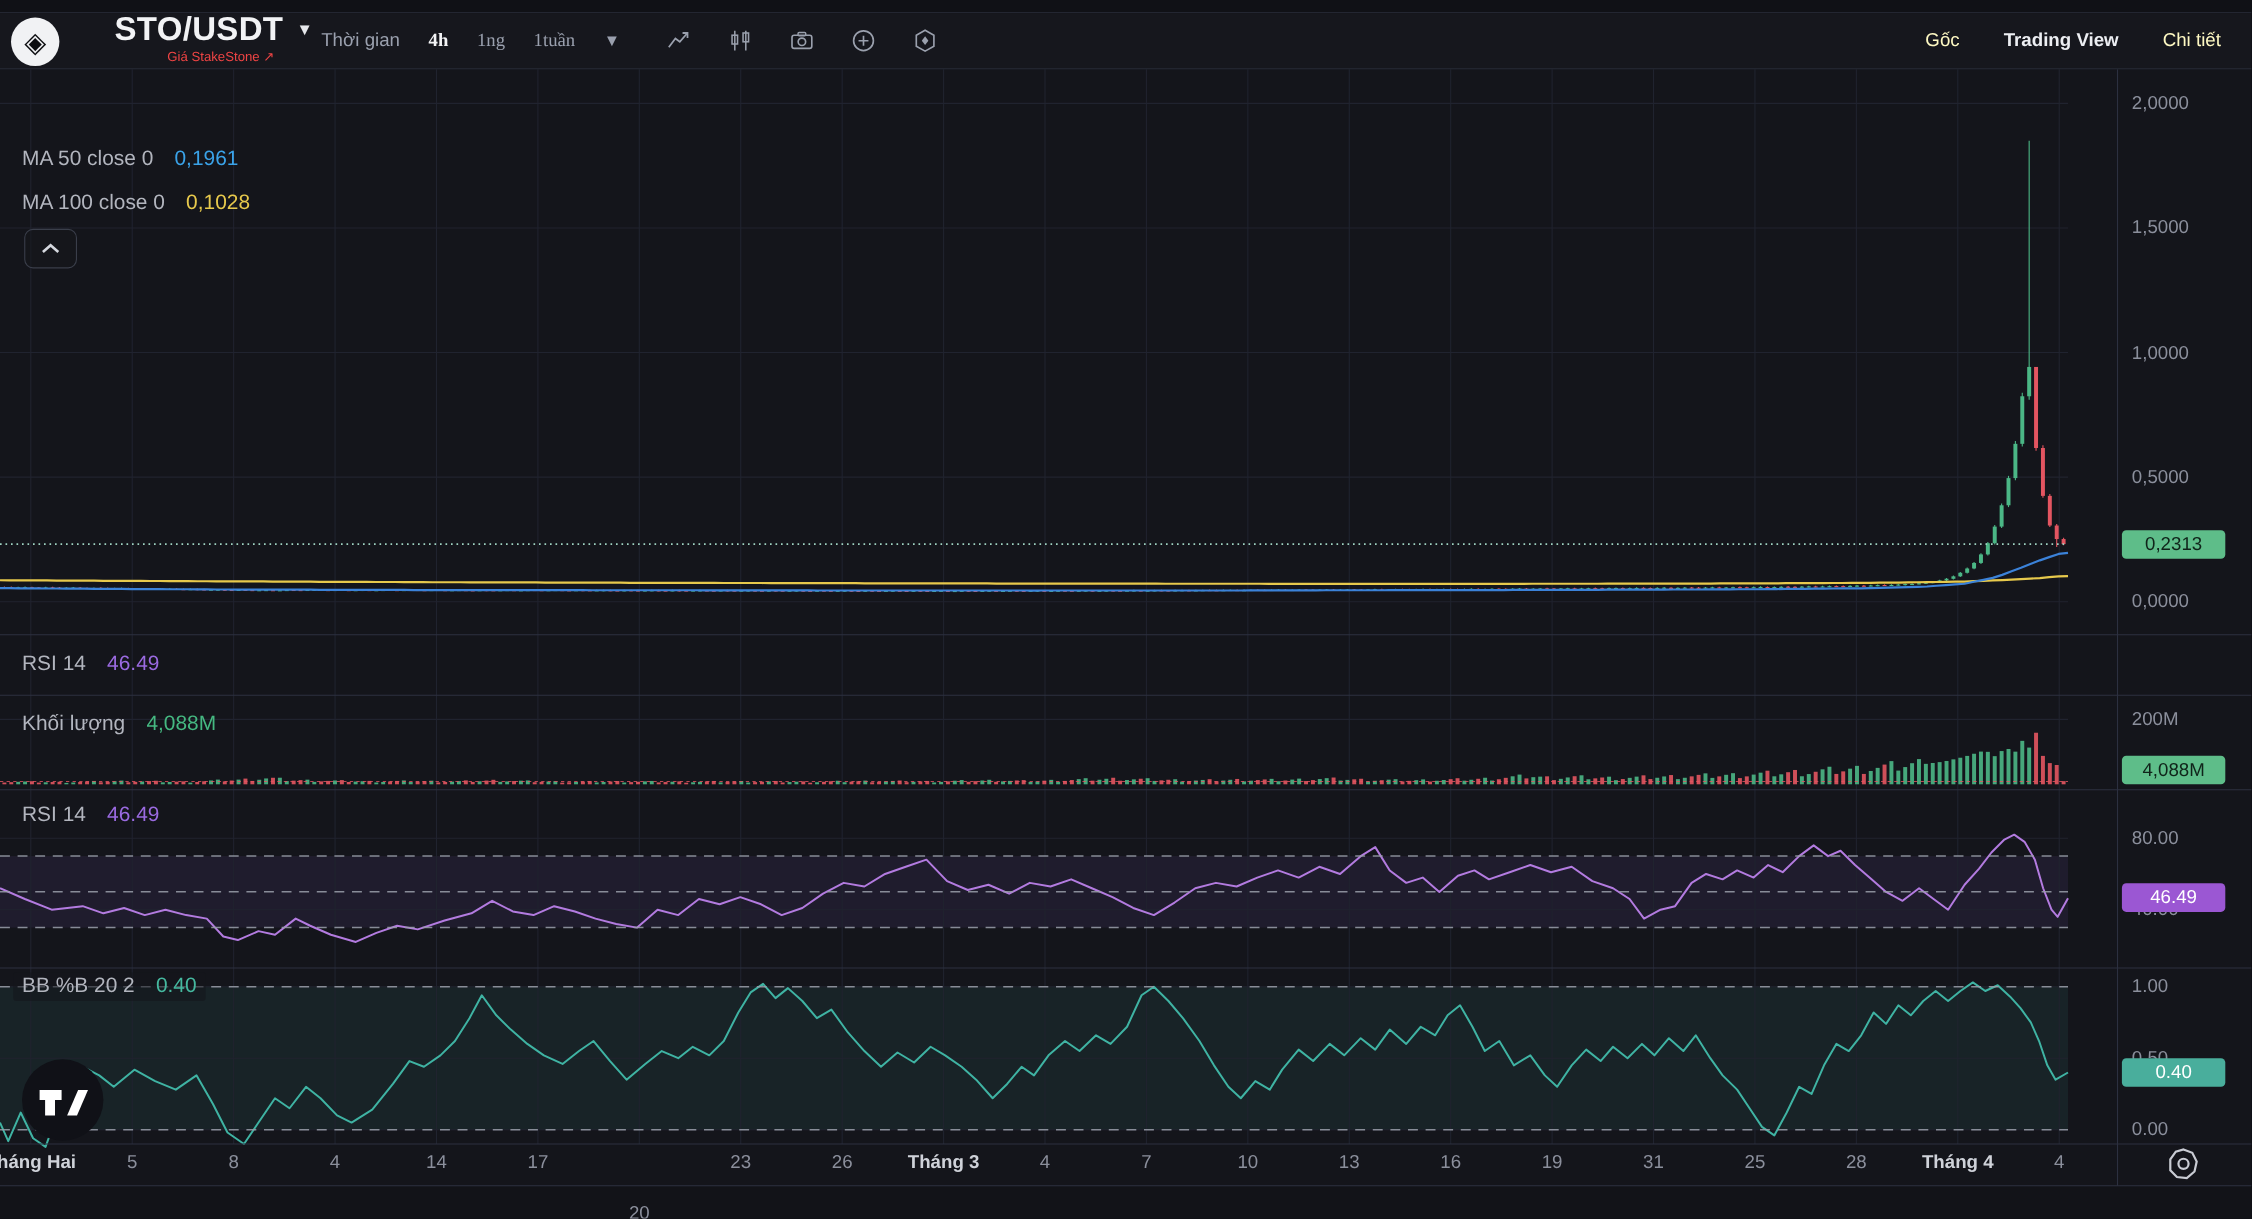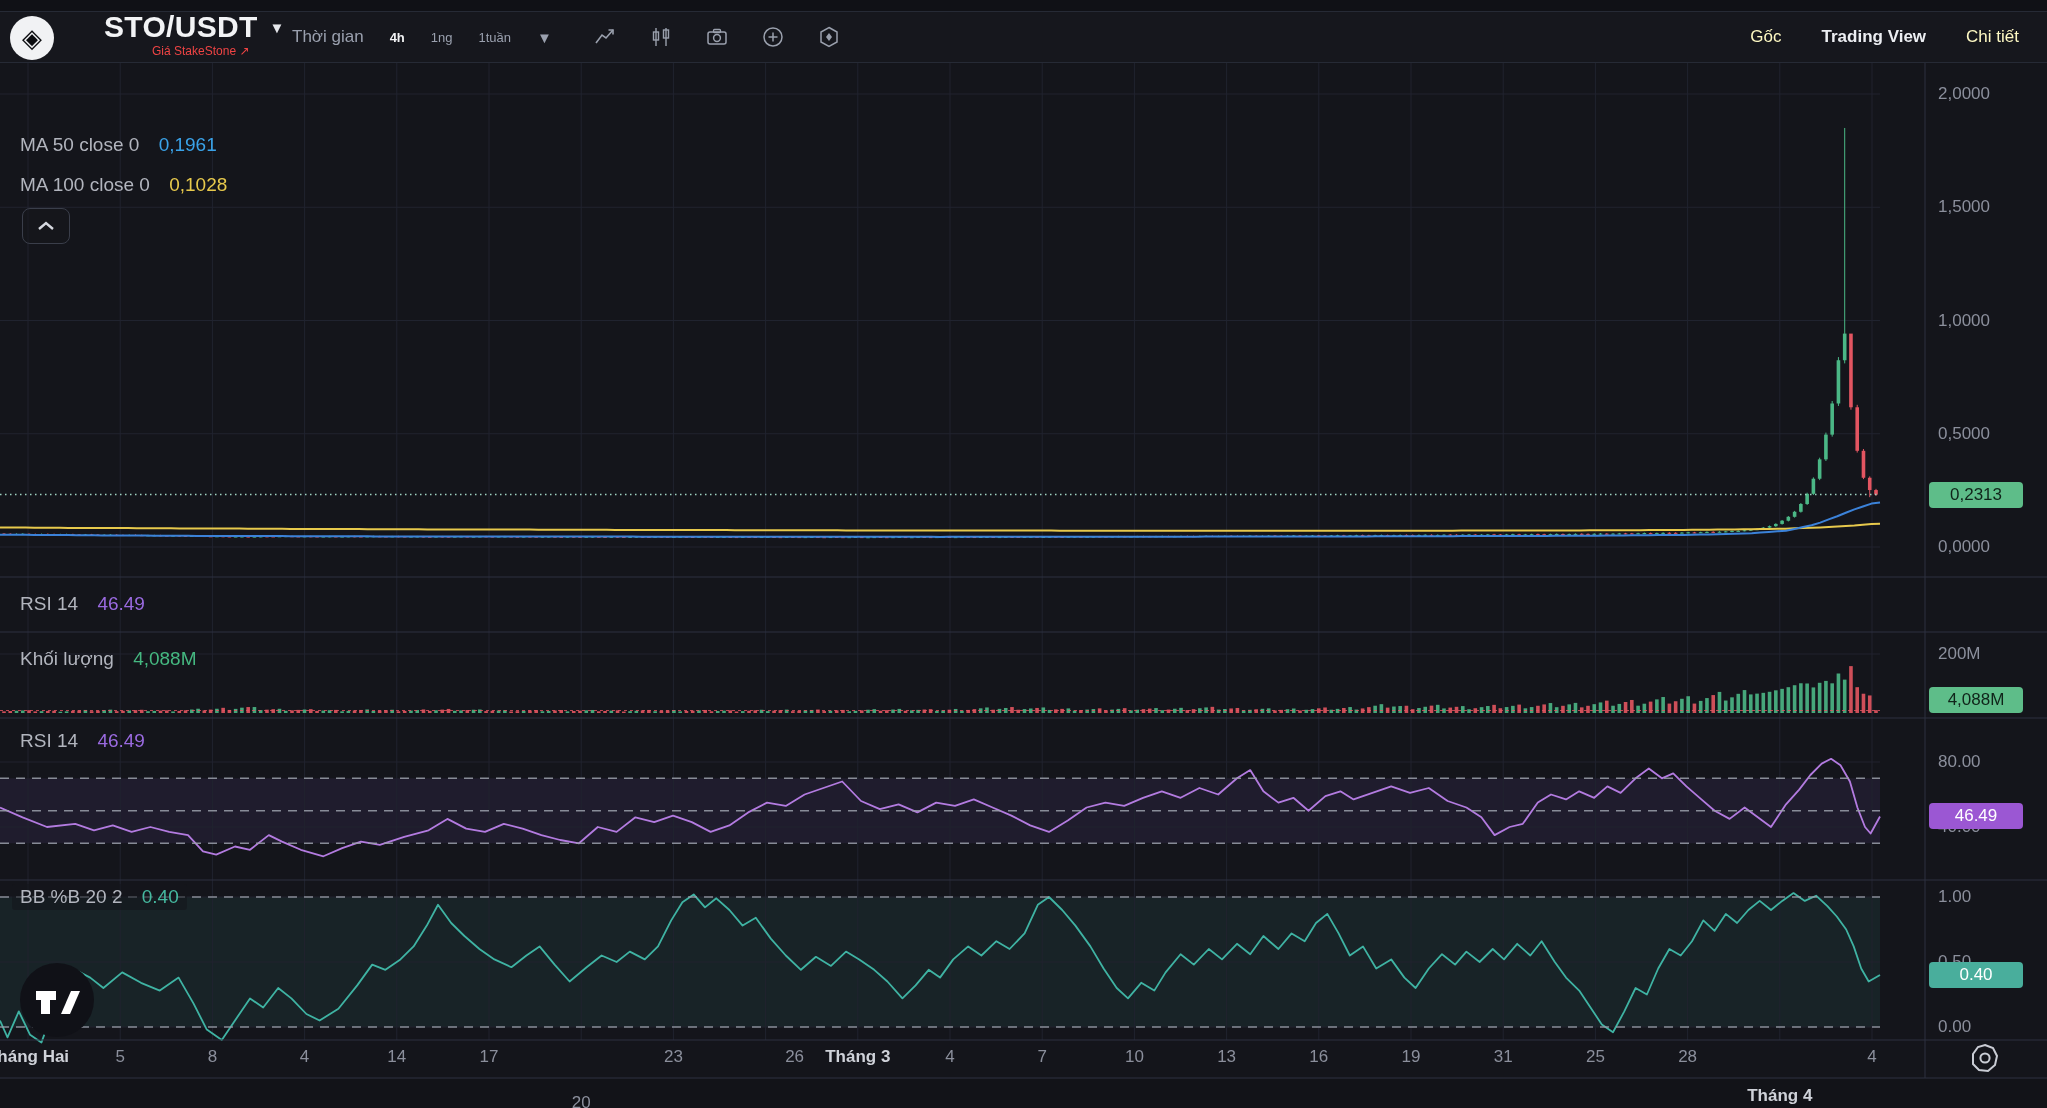--- a/index.html
+++ b/index.html
@@ -10,21 +10,21 @@
   .topstrip{position:absolute;left:0;top:0;width:100%;height:11px;background:#101116;border-bottom:1px solid #262a35;z-index:5;}
   .topbar{position:absolute;left:0;top:12px;width:100%;height:50px;background:#16171d;z-index:5;border-bottom:1px solid #262a35;}
   .brand{position:absolute;left:10px;top:4px;width:44px;height:44px;border-radius:50%;background:#f1f2f4;
          display:flex;align-items:center;justify-content:center;color:#0c0d10;font-size:26px;}
   .symline{position:absolute;left:104px;top:-2px;display:flex;align-items:center;gap:12px;}
   .symbol{font-size:30px;font-weight:700;color:#f2f3f5;letter-spacing:.3px;}
   .caret{color:#e6e8ec;font-size:15px;}
   .subtitle{position:absolute;left:104px;top:32px;font-size:12px;color:#ef4444;margin-left:48px;}
   .tfgroup{position:absolute;left:292px;top:0;height:50px;display:flex;align-items:center;gap:26px;}
   .tflabel{font-size:17px;color:#9aa0ae;}
-  .tfbtn{font-size:13px;color:#9aa0ae;cursor:pointer;background:none;border:none;font-family:Liberation Sans, sans-serif;padding:0;}
+  .tfbtn{font-size:17px;color:#9aa0ae;cursor:pointer;background:none;border:none;font-family:Liberation Serif, serif;padding:0;}
   .tfbtn.active{color:#f2f3f5;font-weight:700;}
   .iconrow{display:flex;align-items:center;gap:34px;margin-left:16px;}
   .tbicon{width:22px;height:22px;display:block;}
   .tabs{position:absolute;right:28px;top:0;height:50px;display:flex;align-items:center;gap:40px;}
   .tab{font-size:17px;color:#fef9c3;cursor:pointer;}
   .tab.active{color:#eceef2;font-weight:700;}
   
   .legend1{position:absolute;left:20px;top:92px;z-index:4;font-size:21px;color:#d6d9de;white-space:nowrap;}
   .ohlc{margin-left:14px;}
   .ohlc .k{color:#6da98f;}
@@ -1121,26 +1121,26 @@
     <div class="badge" style="top: 803.454px; background: rgb(155, 87, 211); color: rgb(255, 255, 255);">46.49</div>
     <div class="badge" style="top: 962px; background: rgb(73, 174, 156); color: rgb(255, 255, 255);">0.40</div>
     <div class="tlabel emph" style="left: 28px;">Tháng Hai</div>
     <div class="tlabel" style="left: 120.2px;">5</div>
     <div class="tlabel" style="left: 212.4px;">8</div>
     <div class="tlabel" style="left: 304.6px;">4</div>
     <div class="tlabel" style="left: 396.8px;">14</div>
     <div class="tlabel" style="left: 489px;">17</div>
     <div class="tlabel" style="left: 581.2px; margin-top: 46px;">20</div>
     <div class="tlabel" style="left: 673.4px;">23</div>
-    <div class="tlabel" style="left: 765.6px; margin-left: 29px;">26</div>
+    <div class="tlabel" style="left: 765.6px;">26</div>
     <div class="tlabel emph" style="left: 857.8px;">Tháng 3</div>
     <div class="tlabel" style="left: 950px;">4</div>
     <div class="tlabel" style="left: 1042.2px;">7</div>
     <div class="tlabel" style="left: 1134.4px;">10</div>
     <div class="tlabel" style="left: 1226.6px;">13</div>
     <div class="tlabel" style="left: 1318.8px;">16</div>
     <div class="tlabel" style="left: 1411px;">19</div>
     <div class="tlabel" style="left: 1503.2px;">31</div>
     <div class="tlabel" style="left: 1595.4px;">25</div>
     <div class="tlabel" style="left: 1687.6px;">28</div>
-    <div class="tlabel emph" style="left: 1779.8px; margin-top: 39px;">Tháng 4</div>
+    <div class="tlabel emph" style="left: 1779.8px;">Tháng 4</div>
     <div class="tlabel" style="left: 1872px;">4</div>
   </div>
 
 </body></html>

